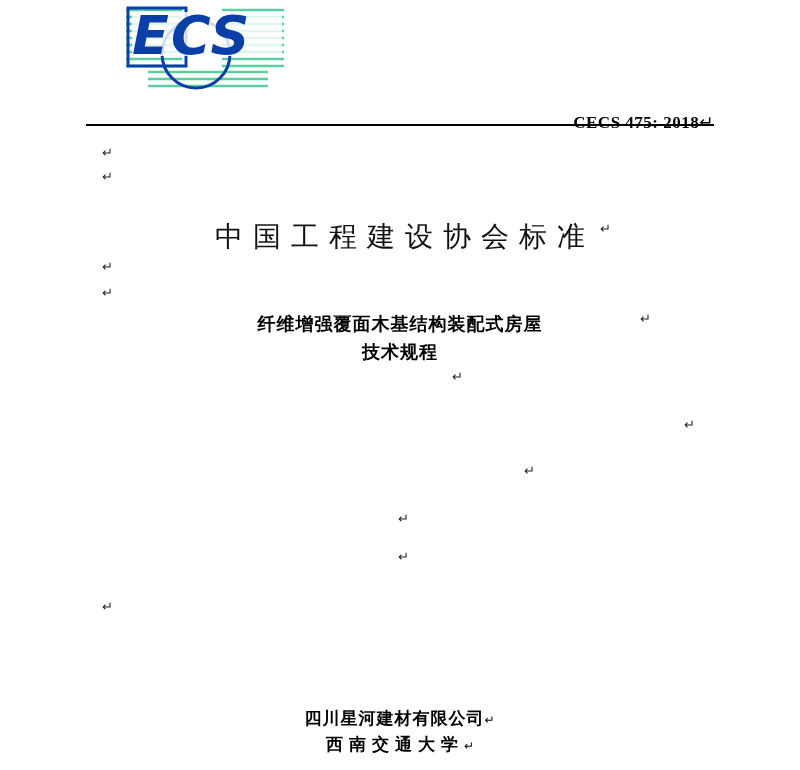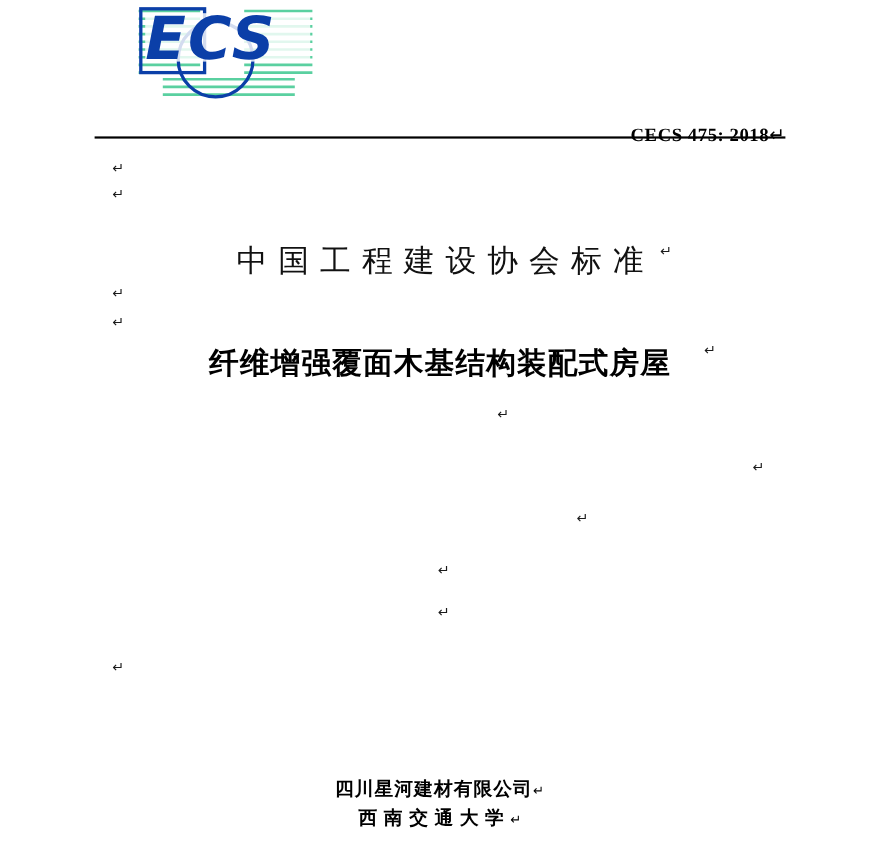--- a/index.html
+++ b/index.html
@@ -78,21 +78,21 @@
   }
 
   .cn-title {
     position: absolute;
     left: 0;
     right: 0;
     top: 310px;
     text-align: center;
     font-family: "DejaVu Sans", "Liberation Sans", sans-serif;
     font-weight: bold;
-    font-size: 27px;
+    font-size: 18px;
     letter-spacing: 1px;
     line-height: 1.55;
     color: #000;
   }
   .cn-title .l2 { display: block; }
 
   .en-title {
     position: absolute;
     left: 0;
     right: 0;
@@ -200,20 +200,21 @@
   <span class="mark" style="left:600px; top:222px;">↵</span>
   <span class="mark" style="left:640px; top:312px;">↵</span>
   <span class="mark" style="left:452px; top:370px;">↵</span>
   <span class="mark" style="left:684px; top:418px;">↵</span>
   <span class="mark" style="left:524px; top:464px;">↵</span>
 
   <div class="assoc-line">中国工程建设协会标准</div>
 
   <div class="cn-title">
     <span>纤维增强覆面木基结构装配式房屋</span>
+    <span class="l2">技术规程</span>
   </div>
 
 
   <div class="publisher">
     <span class="org1"><span>四川星河建材有限公司</span><span class="pmark">↵</span></span>
     <span class="org2"><span>西南交通大学</span><span class="pmark">↵</span></span>
   </div>
 
 </div>
 

